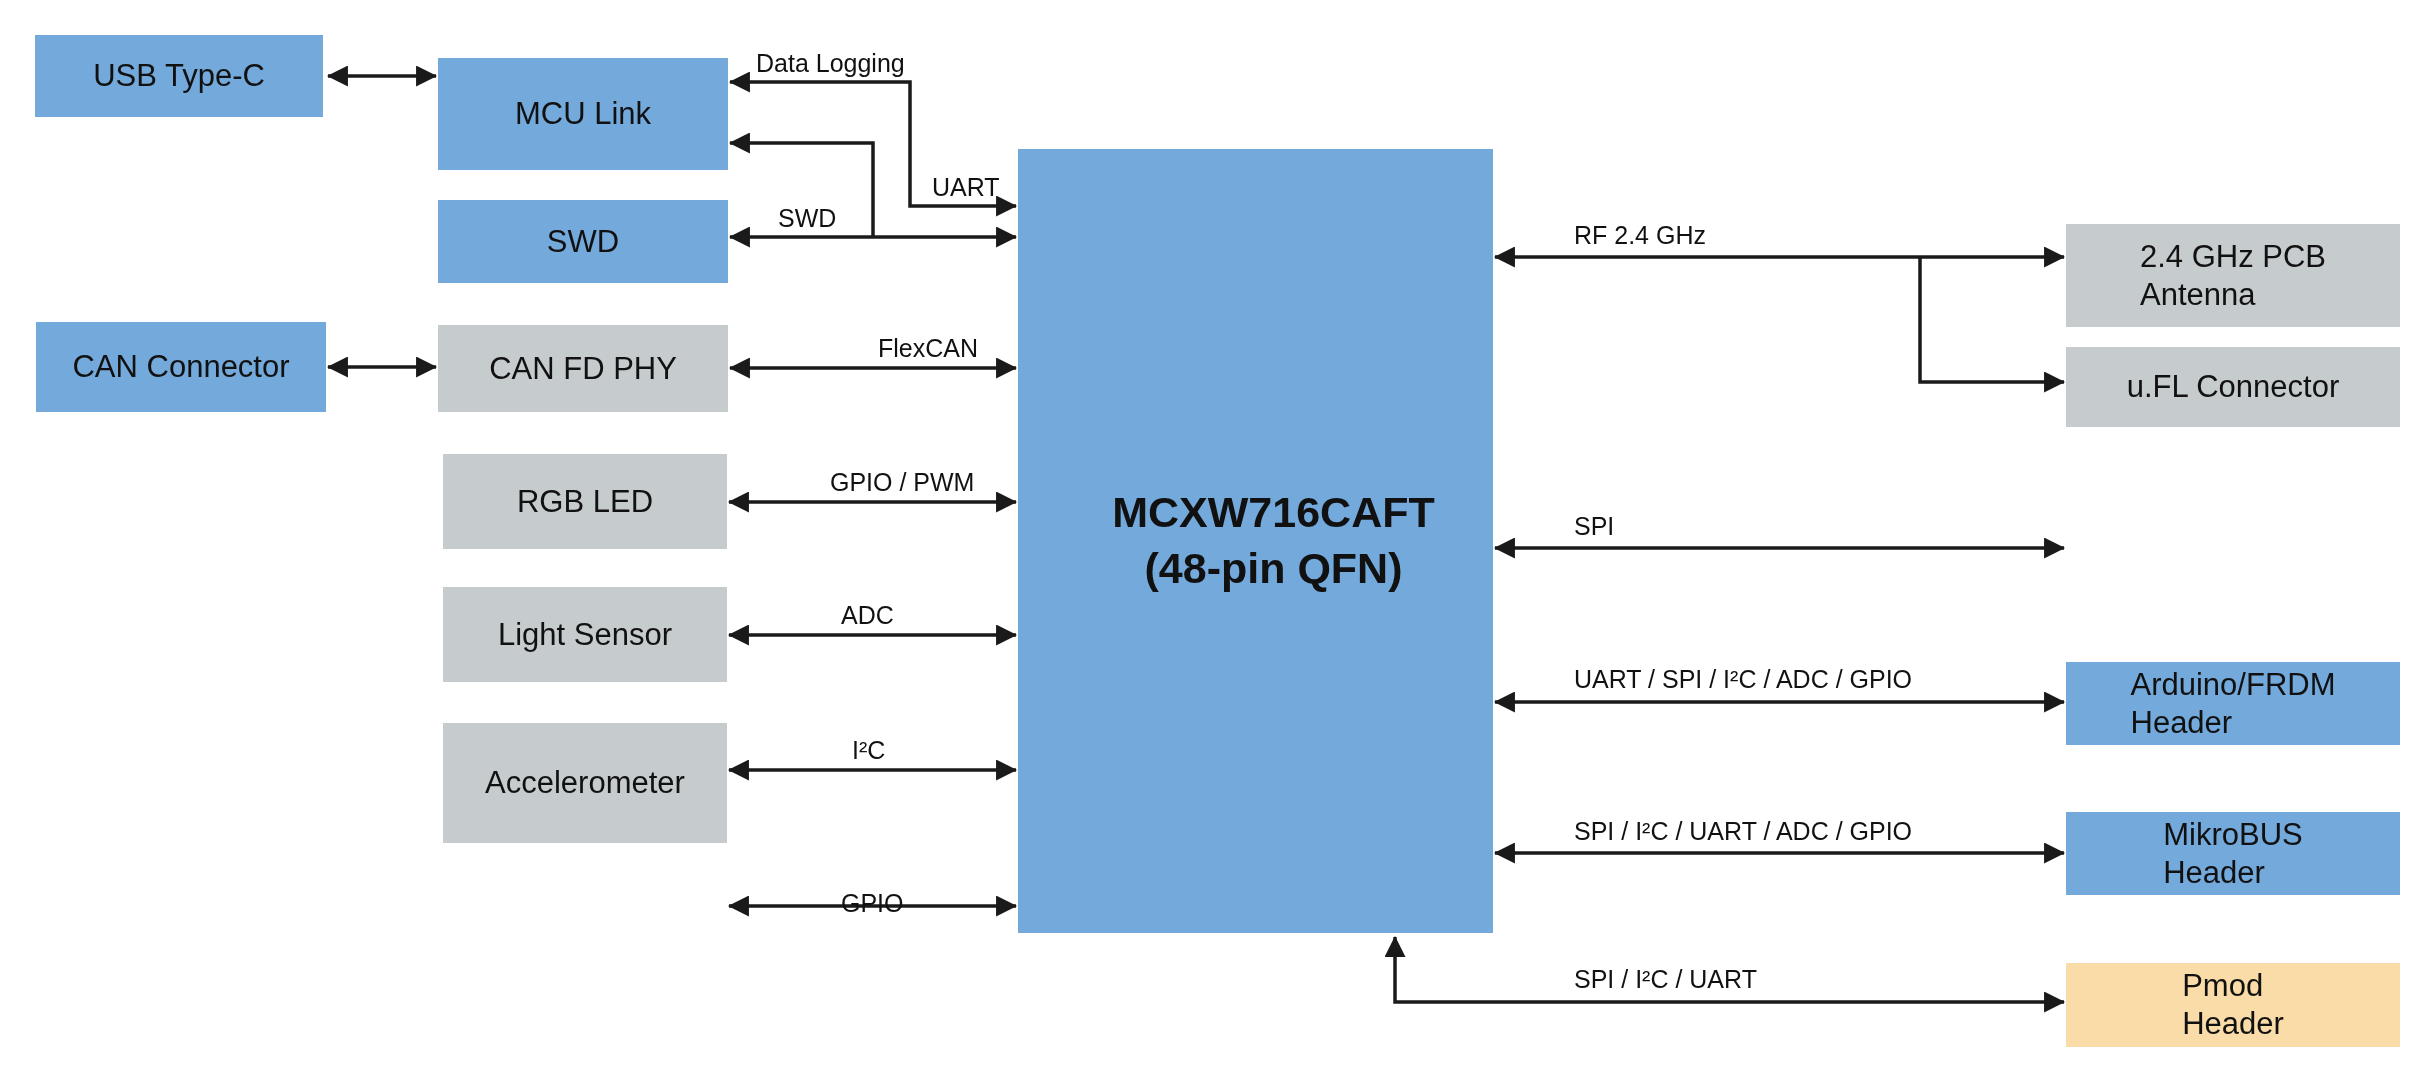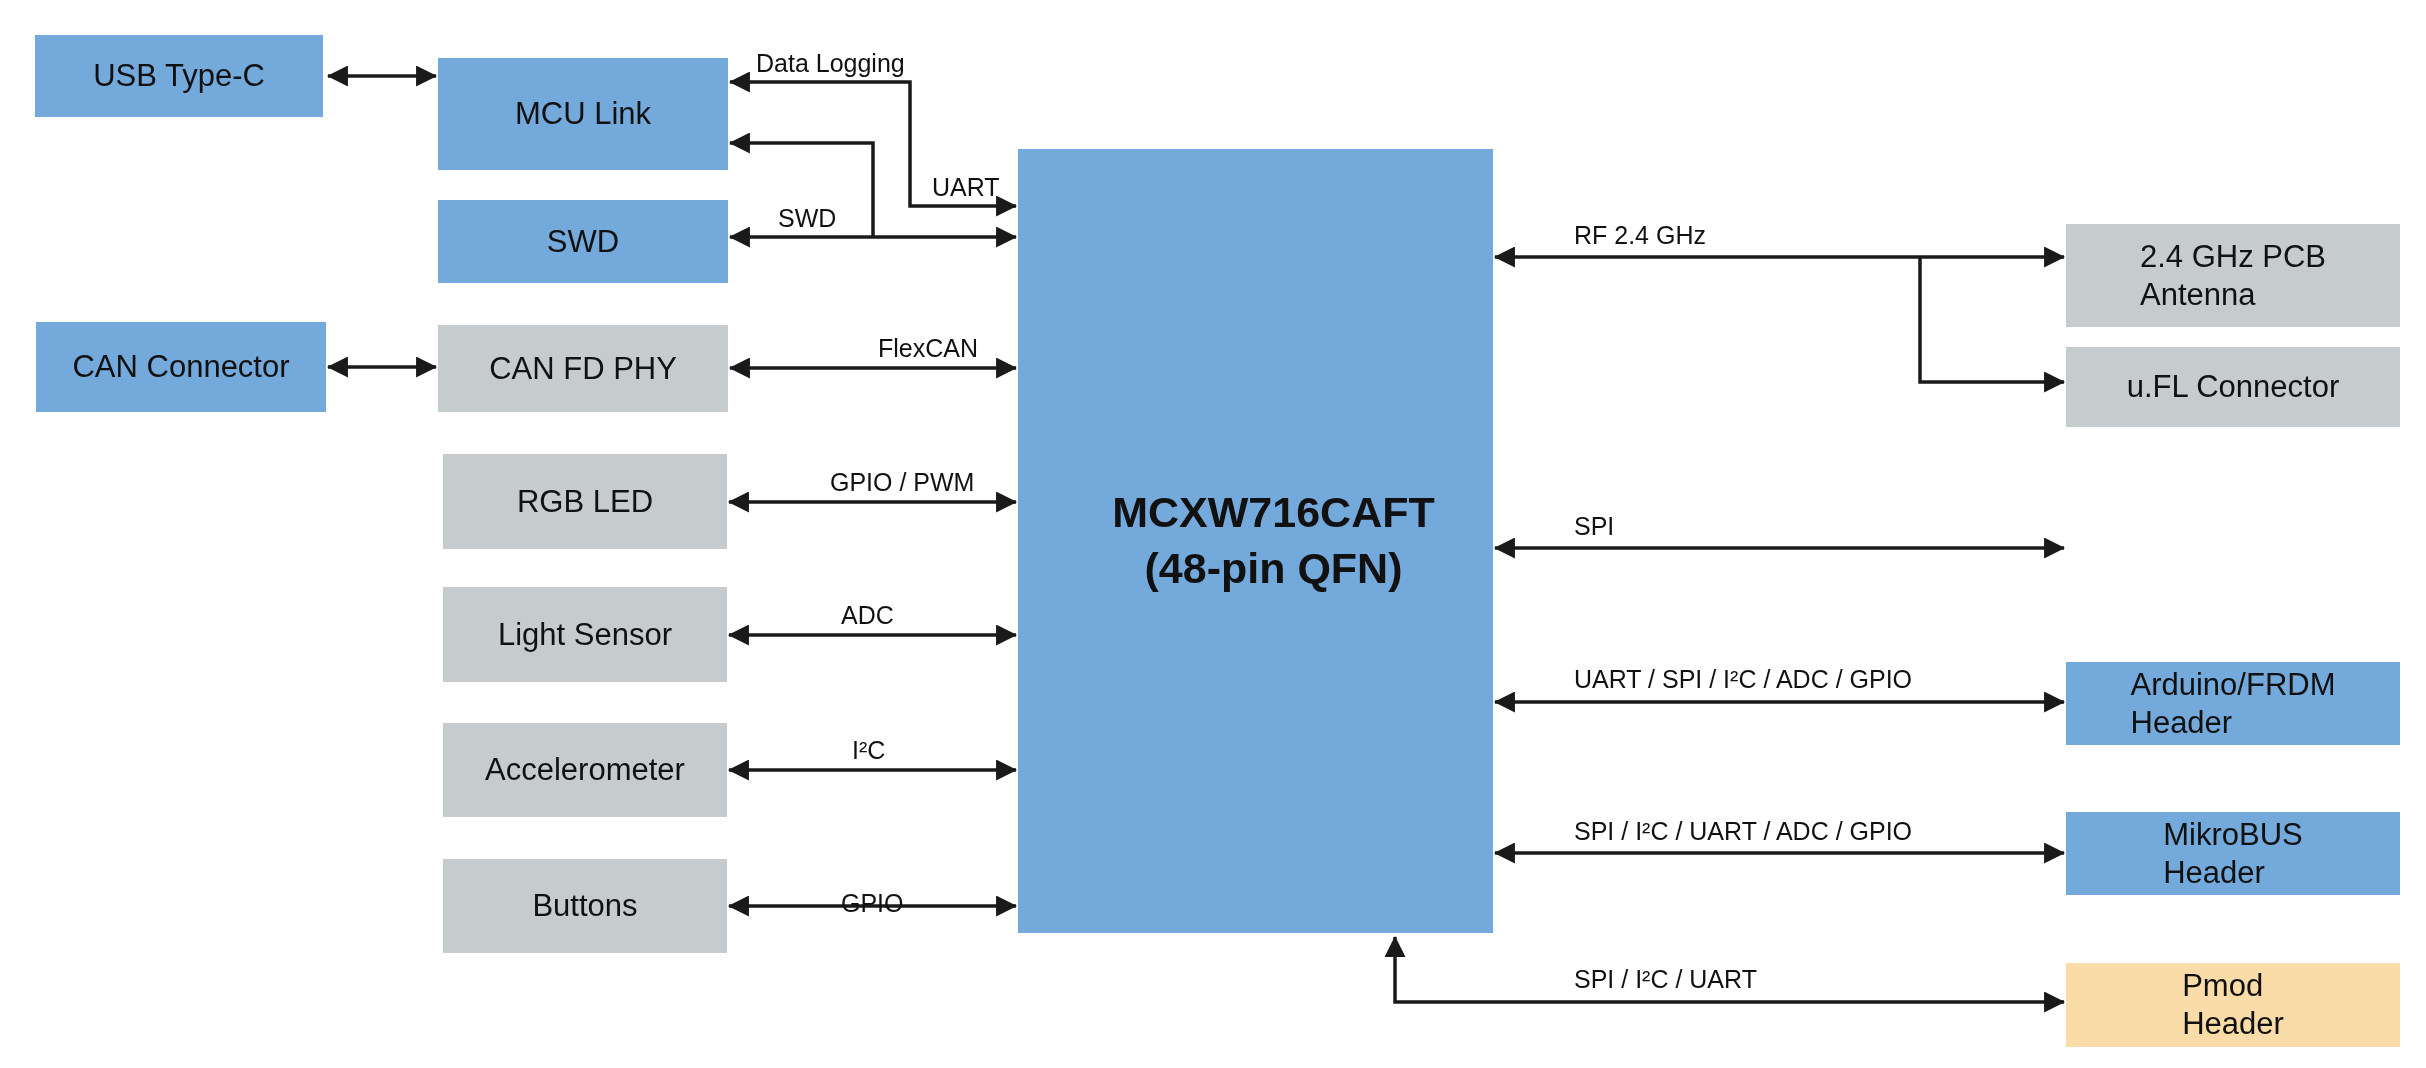--- a/index.html
+++ b/index.html
@@ -70,23 +70,22 @@
   <div class="box blue" style="left:438px;top:200px;width:290px;height:83px;">SWD</div>
 
   <div class="box blue" style="left:36px;top:322px;width:290px;height:90px;">CAN Connector</div>
 
   <div class="box gray" style="left:438px;top:325px;width:290px;height:87px;">CAN FD PHY</div>
 
   <div class="box gray" style="left:443px;top:454px;width:284px;height:95px;">RGB LED</div>
 
   <div class="box gray" style="left:443px;top:587px;width:284px;height:95px;">Light Sensor</div>
 
-  <div class="box gray" style="left:443px;top:723px;width:284px;height:94px;">Accelerometer</div>
+  <div class="box gray" style="left:443px;top:723px;width:284px;height:120px;">Accelerometer</div>
 
-  <div class="box gray" style="left:443px;top:859px;width:284px;height:94px;">Buttons</div>
 
   <div class="box blue mcu" style="left:1018px;top:149px;width:475px;height:784px;">
     <div>MCXW716CAFT</div>
     <div>(48-pin QFN)</div>
   </div>
 
   <div class="box gray" style="left:2066px;top:224px;width:334px;height:103px;">2.4 GHz PCB
 Antenna</div>
 
   <div class="box gray" style="left:2066px;top:347px;width:334px;height:80px;">u.FL Connector</div>

